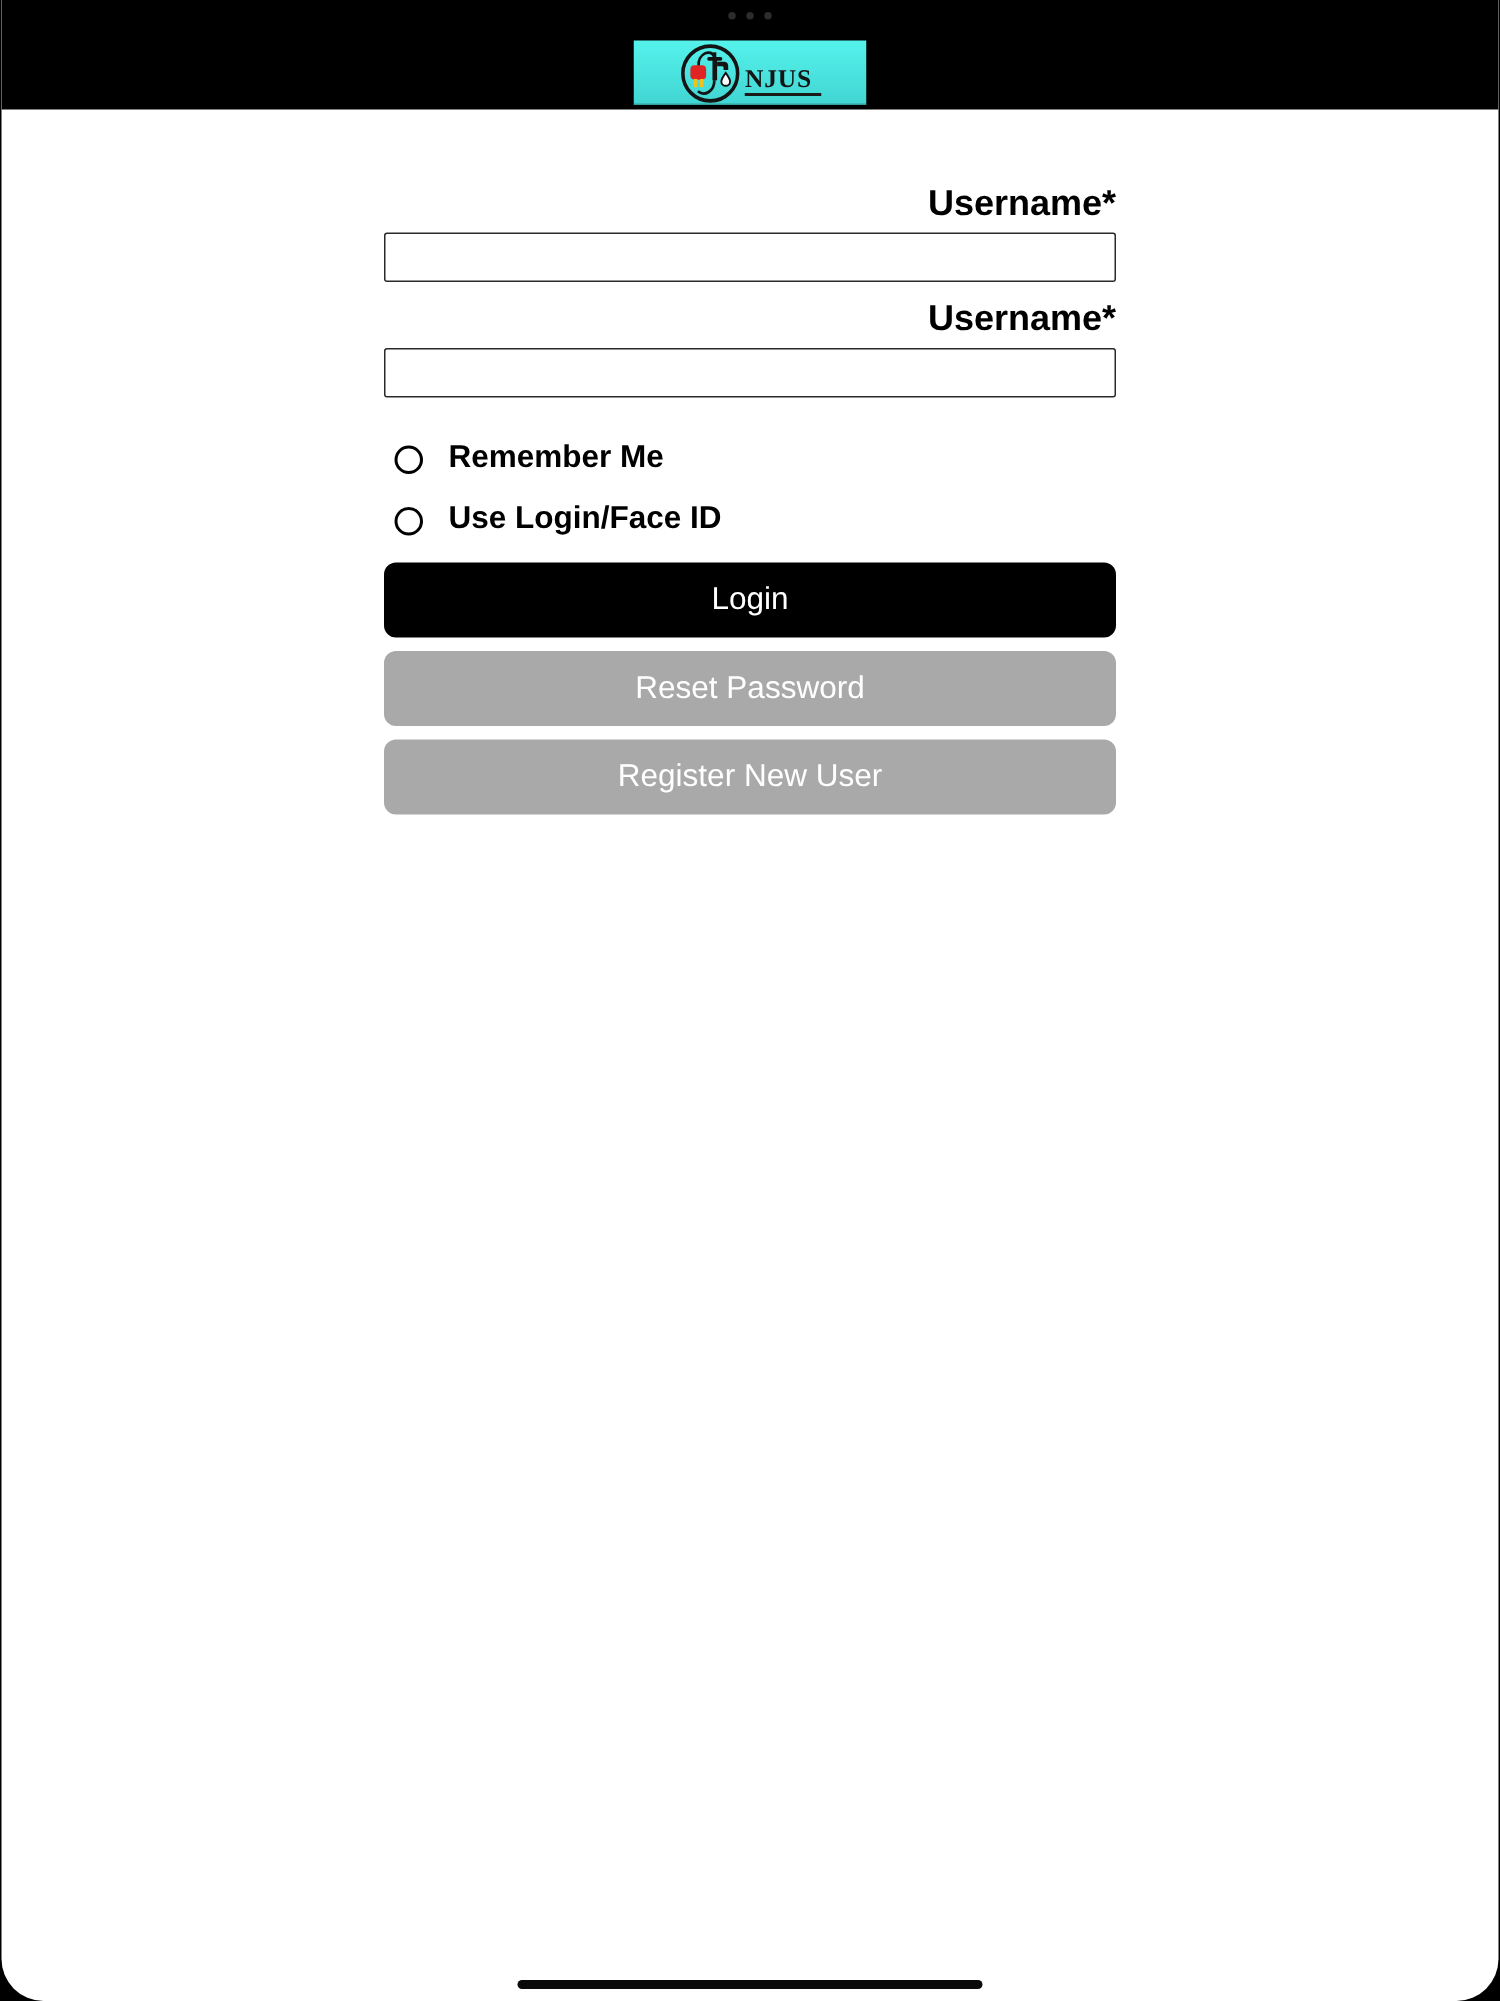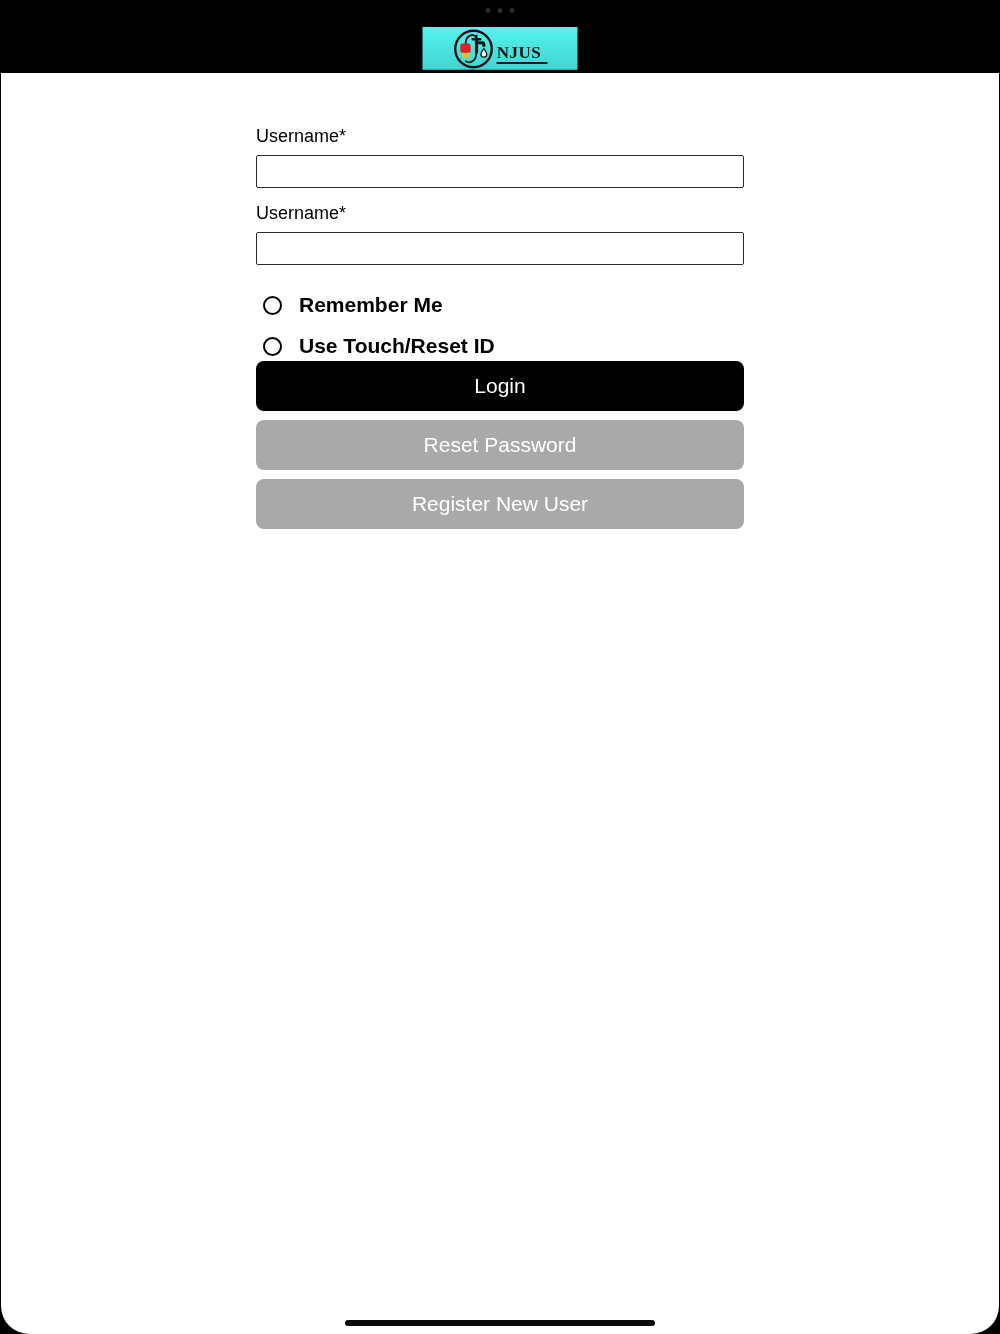--- a/index.html
+++ b/index.html
@@ -64,41 +64,42 @@
     line-height: 1;
     margin-top: 10px;
   }
   
   .form-wrap {
     width: 488px;
     margin: 0 auto;
     padding-top: 51px;
   }
   .field-label {
-    font-size: 18px;
-    font-weight: 400;
+    font-size: 24px;
+    font-weight: 700;
     color: var(--text-color, #000);
     line-height: 24px;
     margin-bottom: 7px;
+    text-align: right;
   }
   .text-input {
     box-sizing: border-box;
     width: 100%;
     height: 33px;
     border: 1px solid #2a2a2a;
     border-radius: 2px;
     background: #fff;
     font-size: 18px;
     padding: 0 8px;
     margin-bottom: 13px;
     outline: none;
   }
   .radio-row {
     display: flex;
-    align-items: center;
+    align-items: flex-end;
     padding-left: 7px;
     margin-top: 16px;
     cursor: pointer;
   }
   .radio-row + .radio-row { margin-top: 19px; }
   .radio-circle {
     box-sizing: border-box;
     width: 19px; height: 19px;
     border: 2px solid #000;
     border-radius: 50%;
@@ -121,21 +122,21 @@
     border-radius: 8px;
     font-family: "Liberation Sans", "DejaVu Sans", sans-serif;
     font-size: 21px;
     font-weight: 400;
     cursor: pointer;
     line-height: 50px;
     text-align: center;
     padding: 0;
   }
   .btn-login {
-    margin-top: 4px;
+    margin-top: 18px;
     background: var(--primary-button-bg, #000);
     color: var(--primary-button-text, #fff);
   }
   .btn-secondary {
     margin-top: 9px;
     background: var(--secondary-button-bg, #a9a9a9);
     color: var(--secondary-button-text, #fff);
   }
   
   .home-indicator {
@@ -195,21 +196,21 @@
     <div class="field-label">Username*</div>
     <input class="text-input" type="password" placeholder="" style="">
 
     <div class="radio-row">
       <span class="radio-circle"></span>
       <span class="radio-label">Remember Me</span>
     </div>
 
     <div class="radio-row">
       <span class="radio-circle"></span>
-      <span class="radio-label">Use Touch/Reset ID</span>
+      <span class="radio-label">Use Login/Face ID</span>
     </div>
 
     <button class="btn btn-login">Login</button>
     <button class="btn btn-secondary">Reset Password</button>
     <button class="btn btn-secondary">Register New User</button>
 
   </div>
 
   <div class="home-indicator"></div>
 </div>

